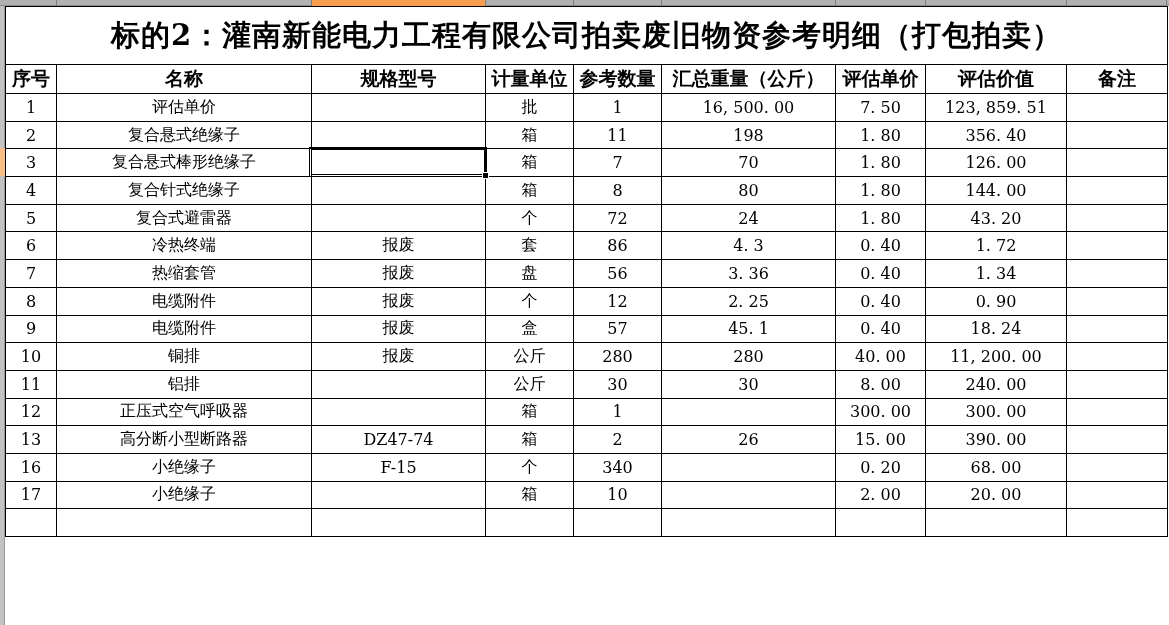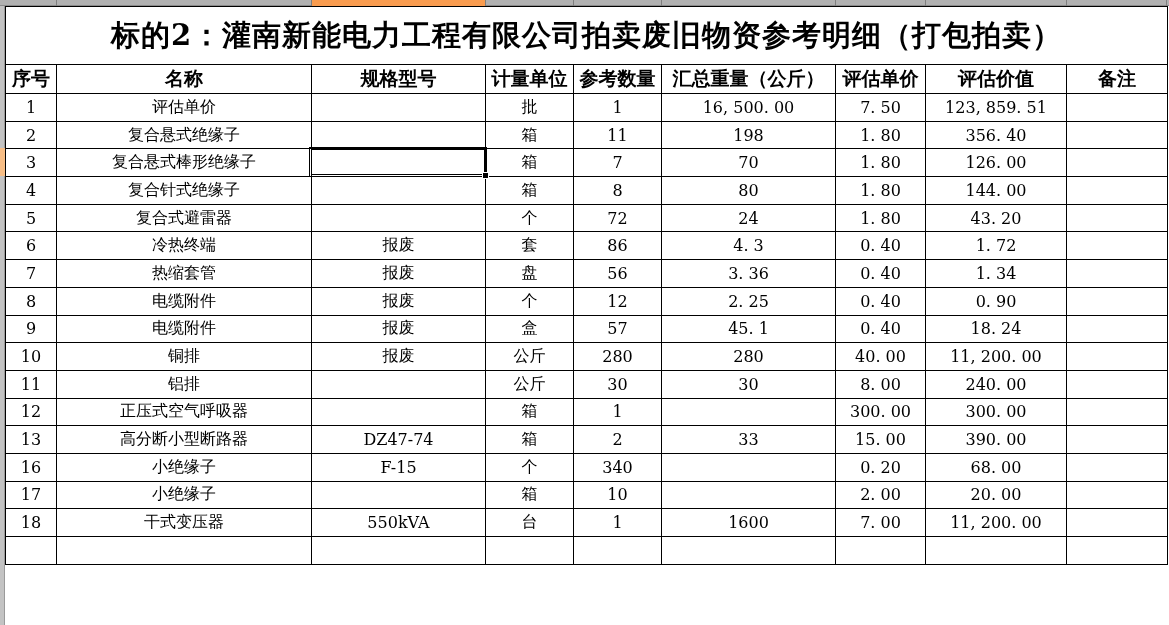--- a/index.html
+++ b/index.html
@@ -224,21 +224,21 @@
           <td>300. 00</td>
           <td>300. 00</td>
           <td></td>
         </tr>
         <tr>
           <td>13</td>
           <td>高分断小型断路器</td>
           <td>DZ47-74</td>
           <td>箱</td>
           <td>2</td>
-          <td>33</td>
+          <td>26</td>
           <td>15. 00</td>
           <td>390. 00</td>
           <td></td>
         </tr>
         <tr>
           <td>16</td>
           <td>小绝缘子</td>
           <td>F-15</td>
           <td>个</td>
           <td>340</td>
@@ -252,31 +252,20 @@
           <td>小绝缘子</td>
           <td></td>
           <td>箱</td>
           <td>10</td>
           <td></td>
           <td>2. 00</td>
           <td>20. 00</td>
           <td></td>
         </tr>
         <tr>
-          <td>18</td>
-          <td>干式变压器</td>
-          <td>550kVA</td>
-          <td>台</td>
-          <td>1</td>
-          <td>1600</td>
-          <td>7. 00</td>
-          <td>11, 200. 00</td>
-          <td></td>
-        </tr>
-        <tr>
           <td></td>
           <td></td>
           <td></td>
           <td></td>
           <td></td>
           <td></td>
           <td></td>
           <td></td>
           <td></td>
         </tr>

